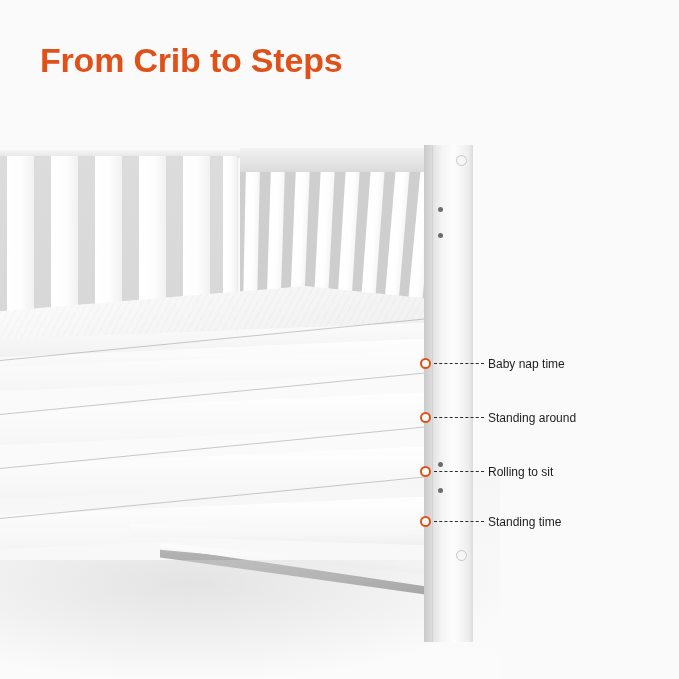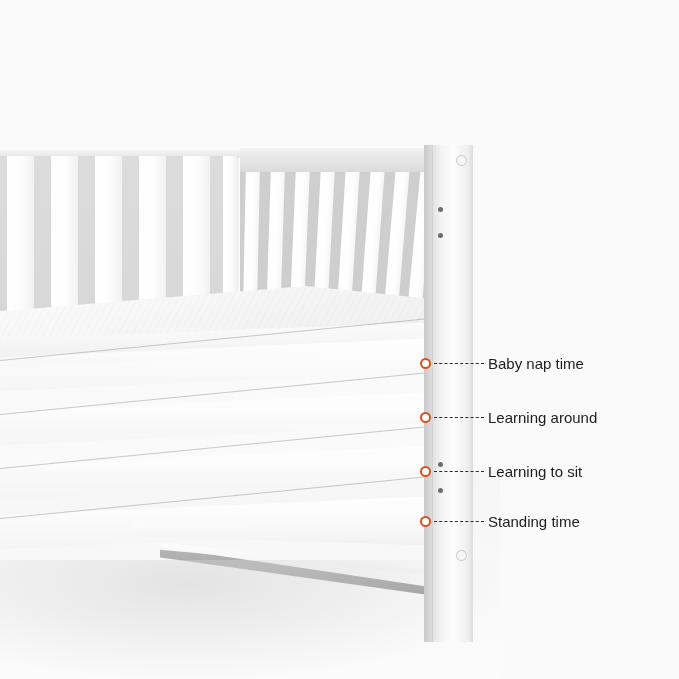--- a/index.html
+++ b/index.html
@@ -254,31 +254,32 @@
     left: 14px;
     top: 10px;
     width: 50px;
     height: 0;
     border-top: 1px dashed #2b2b2b;
   }
   .callout-label {
     position: absolute;
     left: 68px;
     top: 0;
-    font-size: 15px;
+    font-size: 12px;
     color: #1d1d1d;
     white-space: nowrap;
     line-height: 22px;
   }
 </style>
 </head>
 <body>
 
 <div id="page">
 
+  <div id="title">From Crib to Steps</div>
 
   <div id="stage">
 
     <div class="bg-wash"></div>
 
     <div class="back-rail">
       <div class="backtop"></div>
       <div class="back-body">
         <div class="back-slat" style="left:4px;  transform:rotate(1.2deg);"></div>
         <div class="back-slat" style="left:28px; transform:rotate(1.8deg);"></div>
@@ -345,27 +346,27 @@
 
   <div class="callout" style="left:420px; top:353px;">
     <span class="marker"></span>
     <span class="leader"></span>
     <span class="callout-label">Baby nap time</span>
   </div>
 
   <div class="callout" style="left:420px; top:407px;">
     <span class="marker"></span>
     <span class="leader"></span>
-    <span class="callout-label">Learning around</span>
+    <span class="callout-label">Standing around</span>
   </div>
 
   <div class="callout" style="left:420px; top:461px;">
     <span class="marker"></span>
     <span class="leader"></span>
-    <span class="callout-label">Learning to sit</span>
+    <span class="callout-label">Rolling to sit</span>
   </div>
 
   <div class="callout" style="left:420px; top:511px;">
     <span class="marker"></span>
     <span class="leader"></span>
     <span class="callout-label">Standing time</span>
   </div>
 
 </div>
 

